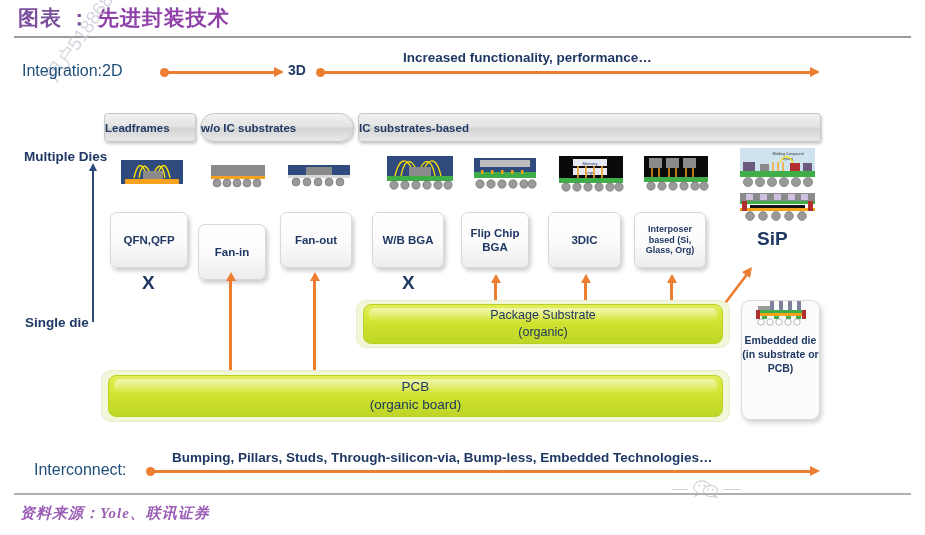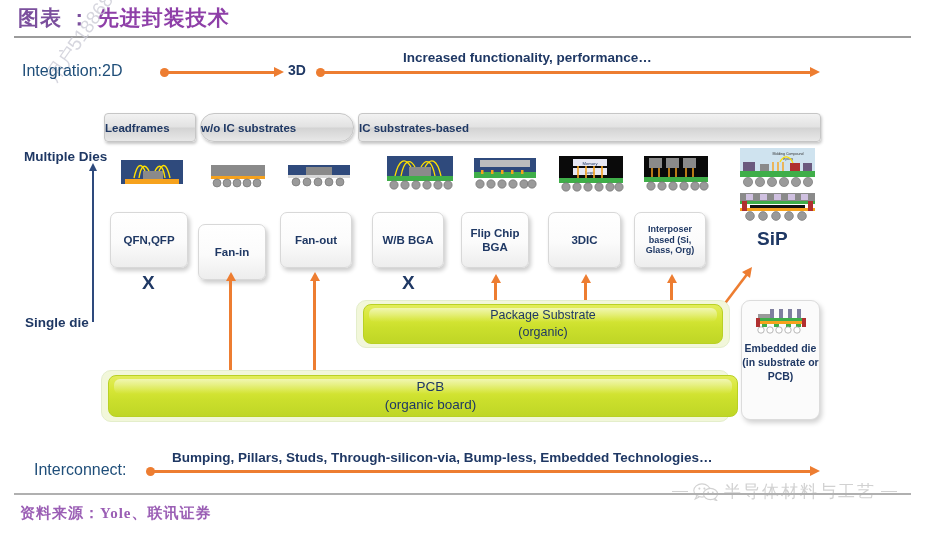--- a/index.html
+++ b/index.html
@@ -7,21 +7,21 @@
        font-family:"Liberation Sans","DejaVu Sans",sans-serif;}
 
   
   .hdr-title{position:absolute;left:18px;top:4px;font-size:21px;font-weight:700;
              color:#7b4f9d;letter-spacing:1px;white-space:nowrap;}
   .hdr-title .t-acc{color:#8e3fa8;}
   .hdr-rule{position:absolute;left:14px;top:36px;width:897px;height:2px;background:#9b9b9b;}
 
   
   .ftr-rule{position:absolute;left:14px;top:493px;width:897px;height:2px;background:#b0b0b0;}
-  .ftr-src{position:absolute;left:20px;top:504px;font-size:15px;
+  .ftr-src{position:absolute;left:20px;top:504px;font-size:15px;font-style:italic;
            font-weight:700;color:#9b5fb5;letter-spacing:1px;white-space:nowrap;
            font-family:"Liberation Serif","DejaVu Serif",serif;}
 
   
   .wm-diag{position:absolute;left:40px;top:72px;font-size:19px;color:#c9c9d4;
            transform:rotate(-55deg);transform-origin:left top;white-space:nowrap;
            opacity:.75;pointer-events:none;}
   .wm-wechat{position:absolute;left:672px;top:480px;display:flex;align-items:center;
              gap:5px;opacity:.45;pointer-events:none;}
   .wm-wechat .wmline{width:16px;height:1px;background:#9a9a9a;}
@@ -64,21 +64,21 @@
             border:1px solid #b9d124;
             display:flex;flex-direction:column;align-items:center;justify-content:center;
             color:#1f3864;font-weight:400;font-size:12.5px;line-height:1.35;}
   .greenbox::before{content:"";position:absolute;left:5px;right:5px;top:3px;height:38%;
                     border-radius:6px;background:linear-gradient(180deg,rgba(255,255,255,.55),rgba(255,255,255,0));}
   .greenbox span{position:relative;z-index:2;}
 
   
   .embox{position:absolute;border-radius:9px;background:#fbfbfb;border:1px solid #dcdcdc;
          box-shadow:2px 3px 5px rgba(0,0,0,.18);display:flex;flex-direction:column;
-         align-items:center;padding-top:8px;box-sizing:border-box;}
+         align-items:center;padding-top:0;box-sizing:border-box;}
   .embox .emtxt{font-size:10.5px;font-weight:700;color:#1f3864;text-align:center;line-height:1.35;
                 margin-top:6px;}
 
   
   .xmark{position:absolute;font-size:19px;font-weight:700;color:#1f3864;
          font-family:"Liberation Sans",sans-serif;}
 
   .sip-lbl{position:absolute;font-size:19px;font-weight:700;color:#1f3864;}
   .thumb{position:absolute;}
 </style>
@@ -98,21 +98,20 @@
   <svg width="26" height="18" viewBox="0 0 26 18">
     <ellipse cx="9" cy="7.5" rx="8.2" ry="6.6" fill="none" stroke="#9a9a9a" stroke-width="1.1"></ellipse>
     <path d="M4 12.6 L2.2 16 L6.2 14" fill="none" stroke="#9a9a9a" stroke-width="1.1"></path>
     <ellipse cx="17.5" cy="11" rx="7" ry="5.6" fill="#fff" stroke="#9a9a9a" stroke-width="1.1"></ellipse>
     <path d="M22 15.3 L23.8 17.6 L20.6 16.6" fill="none" stroke="#9a9a9a" stroke-width="1.1"></path>
     <circle cx="6.4" cy="5.6" r="1.05" fill="#9a9a9a"></circle>
     <circle cx="11.4" cy="5.6" r="1.05" fill="#9a9a9a"></circle>
     <circle cx="15.2" cy="9.4" r=".9" fill="#9a9a9a"></circle>
     <circle cx="19.8" cy="9.4" r=".9" fill="#9a9a9a"></circle>
   </svg>
-  <span class="wmtxt">半导体材料与工艺</span>
   <span class="wmline"></span>
 </div>
 
 <div class="lbl-light" style="left:22px;top:62px;">Integration:2D</div>
 
 <div class="odot" style="left:160px;top:68px;"></div>
 <div class="oline" style="left:166px;top:71px;width:110px;height:3px;"></div>
 <div class="oarrow-r" style="left:274px;top:67px;"></div>
 <div class="lbl-light" style="left:288px;top:62px;font-weight:700;color:#1f3864;font-size:14px;">3D</div>
 
@@ -359,21 +358,21 @@
   <polygon points="34,5 32,16 24,10" fill="#ED7D31"></polygon>
 </svg>
 
 <div class="greenwrap" style="left:356px;top:300px;width:372px;height:46px;"></div>
 <div class="greenbox" style="left:363px;top:304px;width:358px;height:38px;">
   <span>Package Substrate</span>
   <span>(organic)</span>
 </div>
 
 <div class="greenwrap" style="left:101px;top:370px;width:627px;height:50px;"></div>
-<div class="greenbox" style="left:108px;top:375px;width:613px;height:40px;font-size:13.5px;padding-left:15px;">
+<div class="greenbox" style="left:108px;top:375px;width:613px;height:40px;font-size:13.5px;">
   <span>PCB</span>
   <span>(organic board)</span>
 </div>
 
 <div class="embox" style="left:741px;top:300px;width:79px;height:120px;">
   <svg width="58" height="26" viewBox="0 0 58 26">
     <g fill="#7f7f9f">
         <rect x="18" y="0" width="4" height="9"></rect>
         <rect x="27" y="0" width="4" height="9"></rect>
       <rect x="36" y="0" width="4" height="9"></rect>

